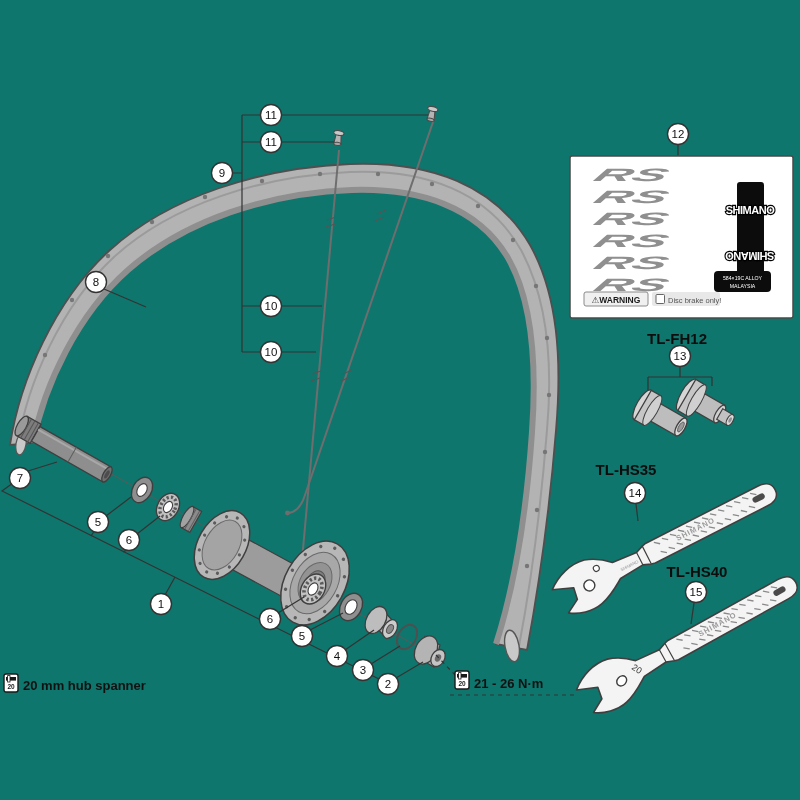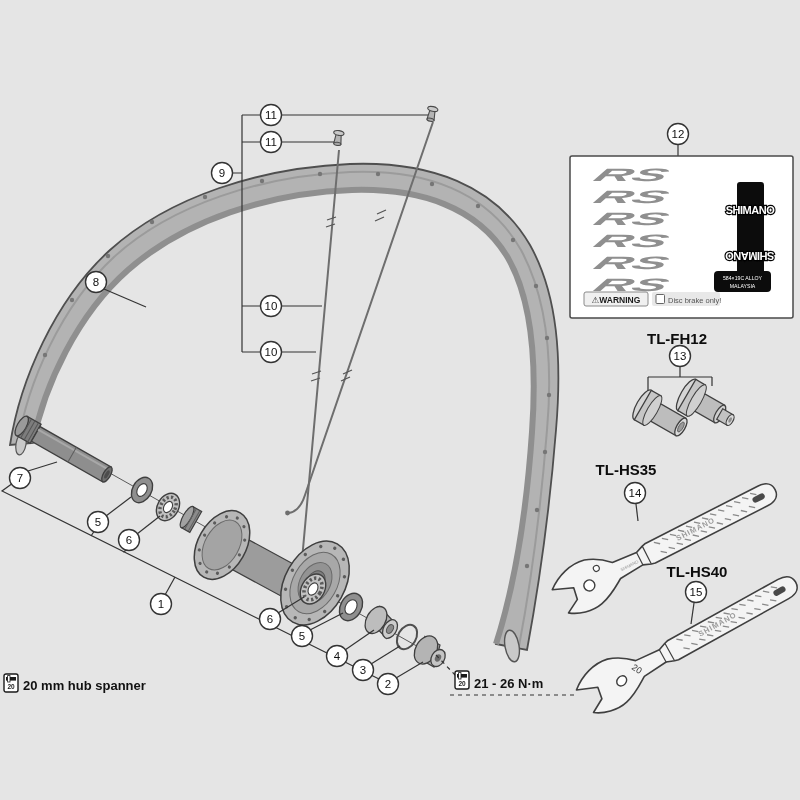--- a/index.html
+++ b/index.html
@@ -1,16 +1,16 @@
 <!DOCTYPE html>
 <html><head>
 <meta charset="utf-8">
 <style>
   html,body{margin:0;padding:0;background:#ffffff;}
-  .stage{position:relative;width:800px;height:800px;background:#e5e5e5;overflow:hidden;
+  .stage{position:relative;width:800px;height:800px;background:#0f766e;overflow:hidden;
          font-family:"Liberation Sans","DejaVu Sans",sans-serif;}
   svg{display:block}
   text{font-family:"Liberation Sans","DejaVu Sans",sans-serif;}
   .callout-num{font-size:11.5px;fill:#111;}
   .tool-label{font-size:15px;font-weight:bold;fill:#0d0d0d;}
   .note-text{font-size:13px;font-weight:bold;fill:#111;}
 </style>
 </head>
 <body>
 

